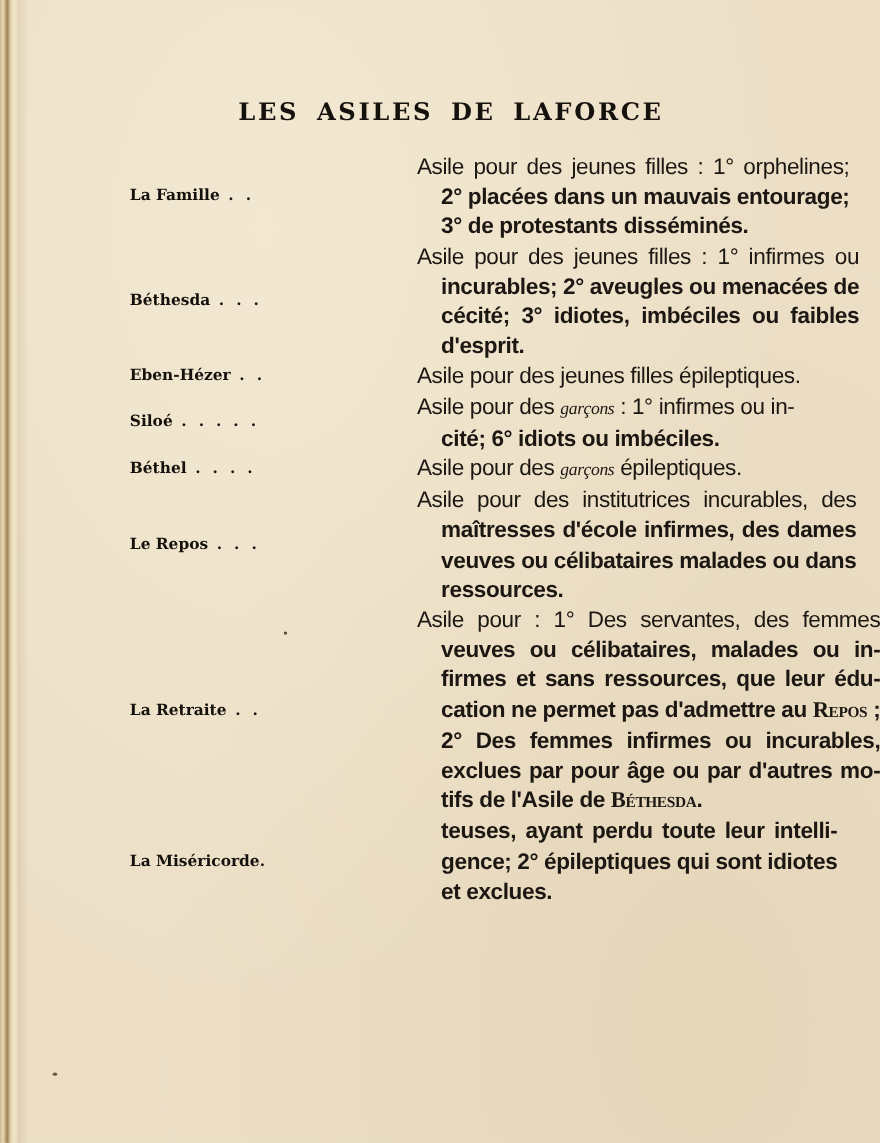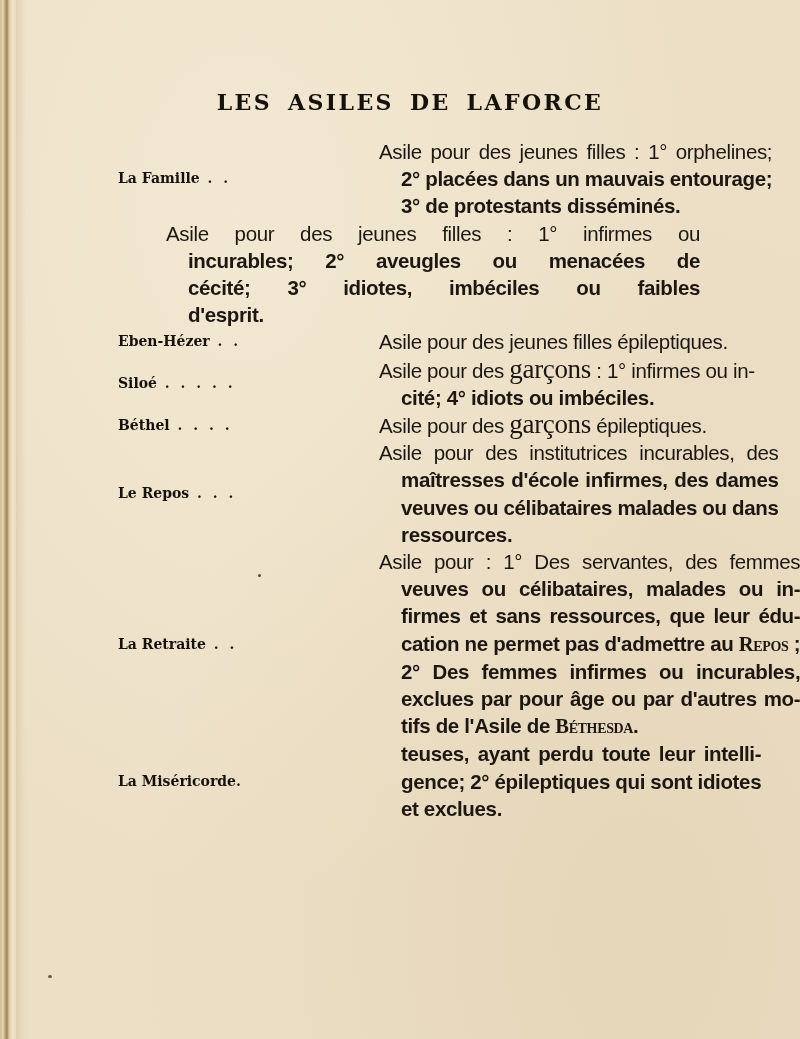--- a/index.html
+++ b/index.html
@@ -100,22 +100,23 @@
     }
     .desc-line.cont {
       margin-left: 22px;
       font-weight: bold;
     }
     .sc {
       font-variant: small-caps;
       font-family: "Liberation Serif", serif;
     }
     .it {
+      font-style: italic;
       font-family: "Liberation Serif", serif;
-      font-size: 27px;
+      font-size: 16px;
     }
     .stray-dot {
       position: absolute;
       width: 3px; height: 3px;
       border-radius: 50%;
       background: #5a4a35;
     }
   </style>
 </head>
 <body>
@@ -130,40 +131,41 @@
   <div class="entry">
     <div class="entry-name"><span>La Famille</span><span class="leader"> . .</span></div>
     <div class="entry-desc">
       <span class="desc-line first">Asile pour des jeunes filles : 1° orphelines;</span>
       <span class="desc-line cont">2° placées dans un mauvais entourage;</span>
       <span class="desc-line cont last">3° de protestants disséminés.</span>
     </div>
   </div>
 
   <div class="entry">
+    <div class="entry-name"><span>Béthesda</span><span class="leader"> . . .</span></div>
     <div class="entry-desc">
       <span class="desc-line first">Asile pour des jeunes filles : 1° infirmes ou</span>
       <span class="desc-line cont">incurables; 2° aveugles ou menacées de</span>
       <span class="desc-line cont">cécité; 3° idiotes, imbéciles ou faibles</span>
       <span class="desc-line cont last">d'esprit.</span>
     </div>
   </div>
 
   <div class="entry">
     <div class="entry-name"><span>Eben-Hézer</span><span class="leader"> . .</span></div>
     <div class="entry-desc">
       <span class="desc-line first last">Asile pour des jeunes filles épileptiques.</span>
     </div>
   </div>
 
   <div class="entry">
     <div class="entry-name"><span>Siloé</span><span class="leader"> . . . . .</span></div>
     <div class="entry-desc">
       <span class="desc-line first"><span>Asile pour des </span><span class="it">garçons</span><span> : 1° infirmes ou in-</span></span>
-      <span class="desc-line cont last">cité; 4° idiots ou imbéciles.</span>
+      <span class="desc-line cont last">cité; 6° idiots ou imbéciles.</span>
     </div>
   </div>
 
   <div class="entry">
     <div class="entry-name"><span>Béthel</span><span class="leader"> . . . .</span></div>
     <div class="entry-desc">
       <span class="desc-line first last"><span>Asile pour des </span><span class="it">garçons</span><span> épileptiques.</span></span>
     </div>
   </div>
 

